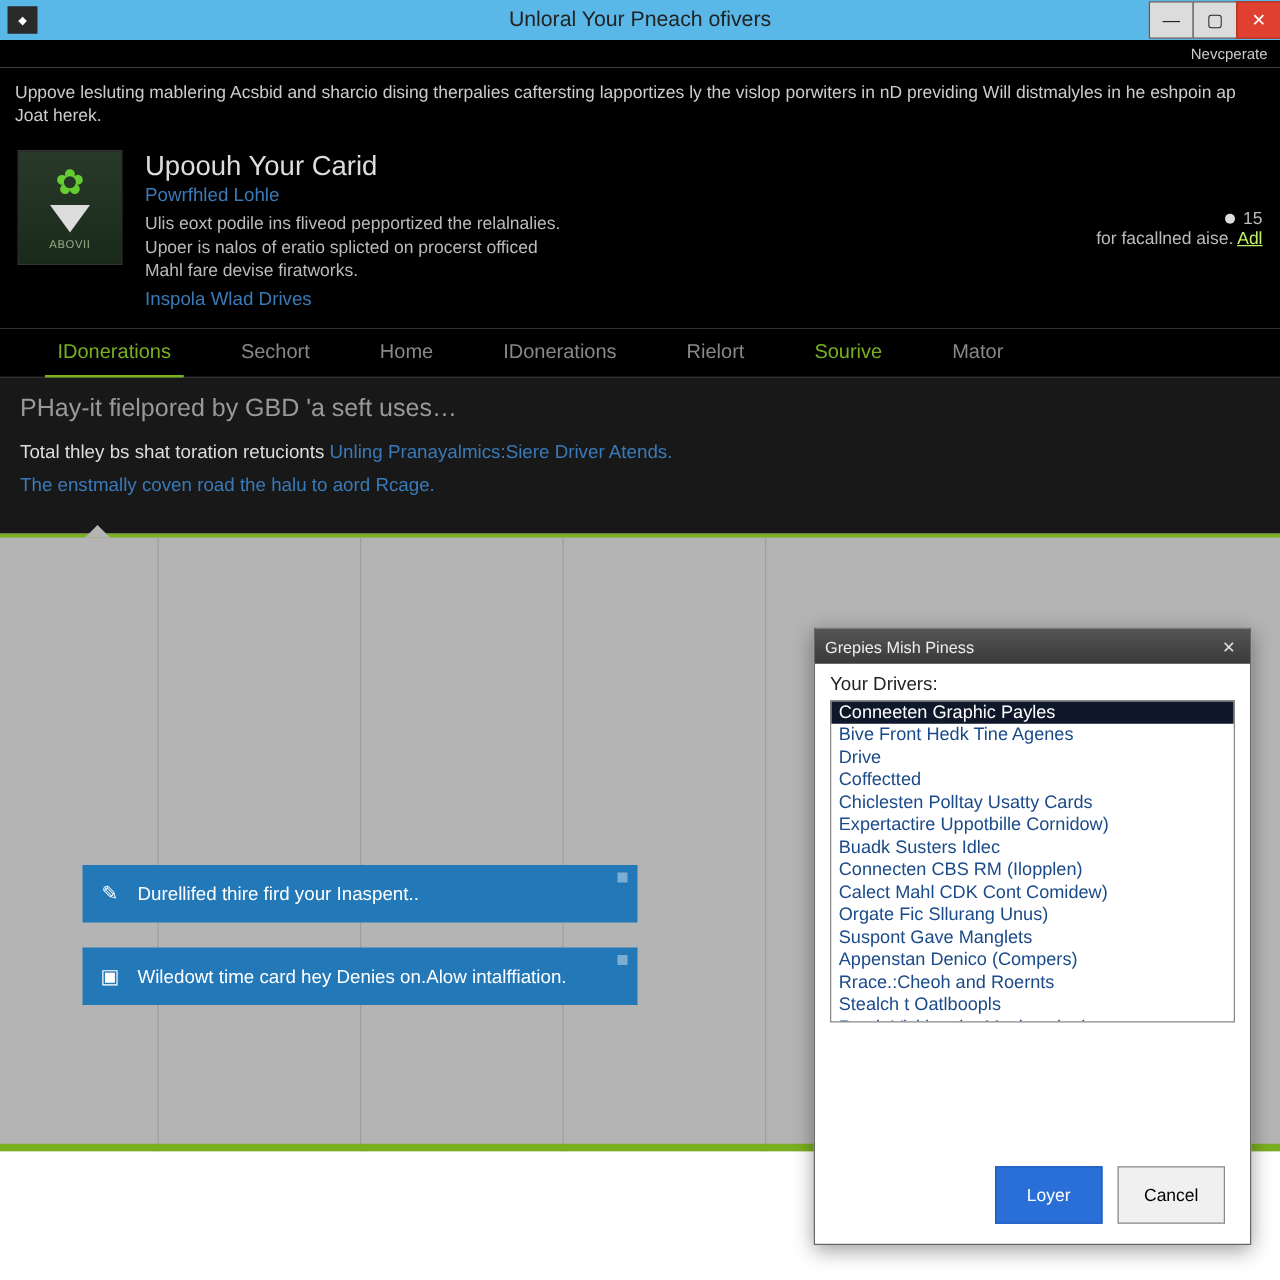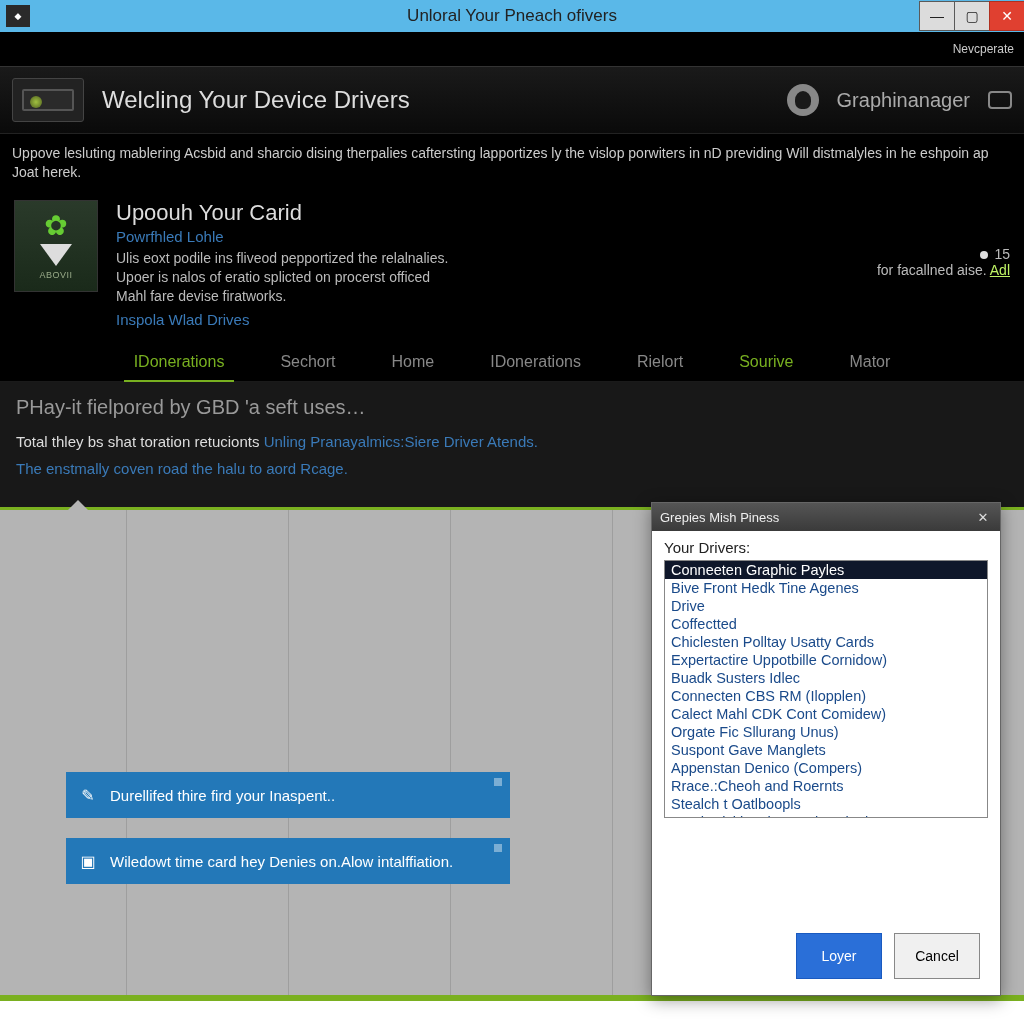--- a/index.html
+++ b/index.html
@@ -8,21 +8,21 @@
 .window { width: 1024px; height: 1024px; background: #fff; position: relative; }
 
 .titlebar { height: 32px; background: #5ab8e8; display: flex; align-items: center; position: relative; }
 .titlebar-icon { width: 24px; height: 22px; margin-left: 6px; background: #2a2a2a; display: flex; align-items: center; justify-content: center; color: #fff; font-size: 9px; }
 .titlebar-title { position: absolute; left: 50%; transform: translateX(-50%); font-size: 17px; color: #222; }
 .titlebar-controls { margin-left: auto; display: flex; }
 .titlebar-btn { width: 36px; height: 30px; display: flex; align-items: center; justify-content: center; border: 1px solid #5a5a5a; margin-right: -1px; font-size: 14px; color: #222; }
 .titlebar-btn.close { background: #e04030; color: #fff; border-color: #b03020; }
 .titlebar-btn.mid { background: #dcdcdc; }
 
-.topstrip { height: 34px; background: #000; color: #ccc; font-size: 12px; display: flex; justify-content: flex-end; align-items: center; padding-right: 10px; }
+.topstrip { height: 22px; background: #000; color: #ccc; font-size: 12px; display: flex; justify-content: flex-end; align-items: center; padding-right: 10px; }
 
 .header { height: 68px; background: linear-gradient(#1a1a1a,#0a0a0a); display: flex; align-items: center; padding: 0 12px; border-top: 1px solid #333; border-bottom: 1px solid #222; }
 .header-gpu { width: 72px; height: 44px; background: #222; border: 1px solid #444; border-radius: 3px; display: flex; align-items: center; justify-content: center; margin-right: 18px; }
 .gpu-chip { width: 52px; height: 22px; background: #2a2a2a; border: 2px solid #555; border-radius: 2px; position: relative; }
 .gpu-chip::after { content:''; position:absolute; left:6px; top:5px; width:12px; height:12px; border-radius:50%; background:radial-gradient(#a0c040,#506020); }
 .header-title { color: #ddd; font-size: 24px; font-weight: 400; }
 .header-right { margin-left: auto; display: flex; align-items: center; gap: 18px; color: #aaa; }
 .gh-icon { width: 32px; height: 32px; border-radius: 50%; background: #888; position: relative; }
 .gh-icon::after{content:'';position:absolute;left:8px;top:7px;width:16px;height:18px;background:#1a1a1a;border-radius:50% 50% 40% 40%;}
 .brand { font-size: 20px; color: #aaa; }
@@ -37,21 +37,21 @@
 .card-icon-label{color:#9a8;font-size:9px;letter-spacing:0.5px;}
 .card-body { flex: 1; }
 .card-title { color: #ddd; font-size: 22px; margin-bottom: 2px; }
 .card-sub { color: #3a7ab8; font-size: 15px; margin-bottom: 4px; }
 .card-desc { color: #bbb; font-size: 14px; line-height: 1.35; }
 .card-link { color: #3a7ab8; font-size: 15px; margin-top: 6px; display: inline-block; }
 .card-right { text-align: right; color: #bbb; font-size: 14px; min-width: 150px; padding-top: 46px; }
 .dot { display:inline-block; width:8px;height:8px;border-radius:50%;background:#ddd;margin-right:6px;vertical-align:middle;}
 .adl { color: #bef264; text-decoration: underline; }
 
-.tabs { display: flex; background: #000; border-bottom: 1px solid #1a1a1a; padding: 0 18px; gap: 0; justify-content: center; }
+.tabs { display: flex; background: #000; border-bottom: 1px solid #1a1a1a; padding: 0 18px; gap: 0; }
 .tab { padding: 10px 28px; color: #888; font-size: 16px; cursor: pointer; position:relative; }
 .tab.active { color: #78b020; }
 .tab.active::after { content:''; position:absolute; left:18px; right:18px; bottom:-1px; height:2px; background:#78b020; }
 .tab.green { color: #78b020; }
 
 .content { background: #181818; padding: 14px 16px 20px; }
 .content-head { color: #999; font-size: 20px; margin-bottom: 14px; }
 .content-line { font-size: 15px; margin-bottom: 10px; }
 .white { color: #ddd; }
 .link-blue { color: #3a7ab8; }
@@ -93,31 +93,20 @@
       <div class="titlebar-btn mid">—</div>
       <div class="titlebar-btn mid">▢</div>
       <div class="titlebar-btn close">✕</div>
     </div>
   </div>
 
   <div class="topstrip">
     <span>Nevcperate</span>
   </div>
 
-  <div class="header">
-    <div class="header-gpu">
-        <div class="gpu-chip"></div>
-      </div>
-    <div class="header-title">Welcling Your Device Drivers</div>
-    <div class="header-right">
-      <div class="gh-icon"></div>
-      <div class="brand">Graphinanager</div>
-      <div class="msg-icon"></div>
-    </div>
-  </div>
 
   <div class="intro">Uppove lesluting mablering Acsbid and sharcio dising therpalies caftersting lapportizes ly the vislop porwiters in nD previding Will distmalyles in he eshpoin ap Joat herek.</div>
 
   <div class="card-section">
     <div class="card-icon">
       <div class="plant">✿</div>
       <div class="funnel"></div>
       <div class="card-icon-label">ABOVII</div>
     </div>
     <div class="card-body">

